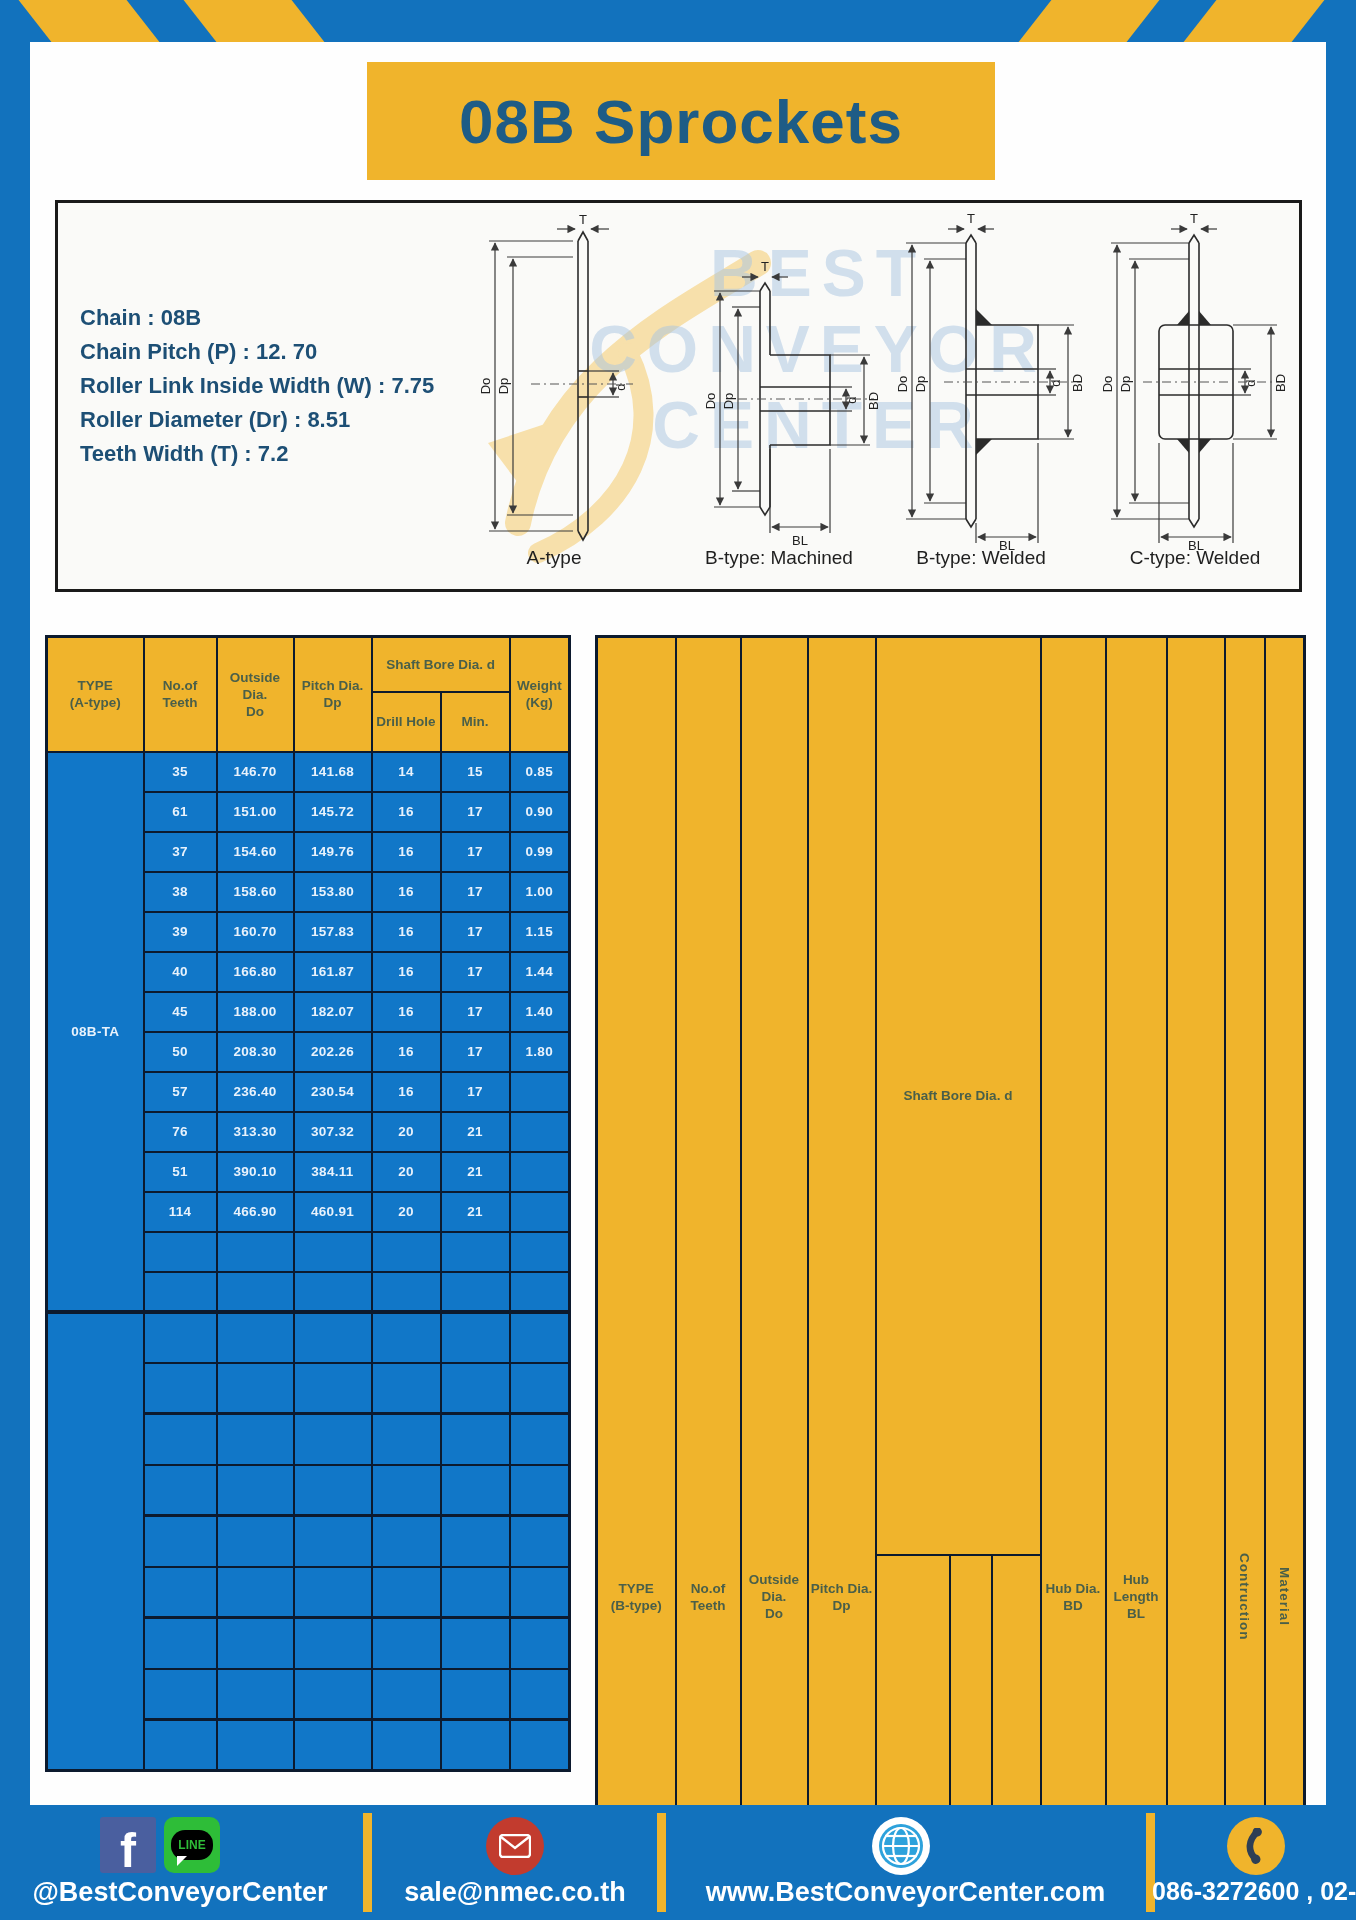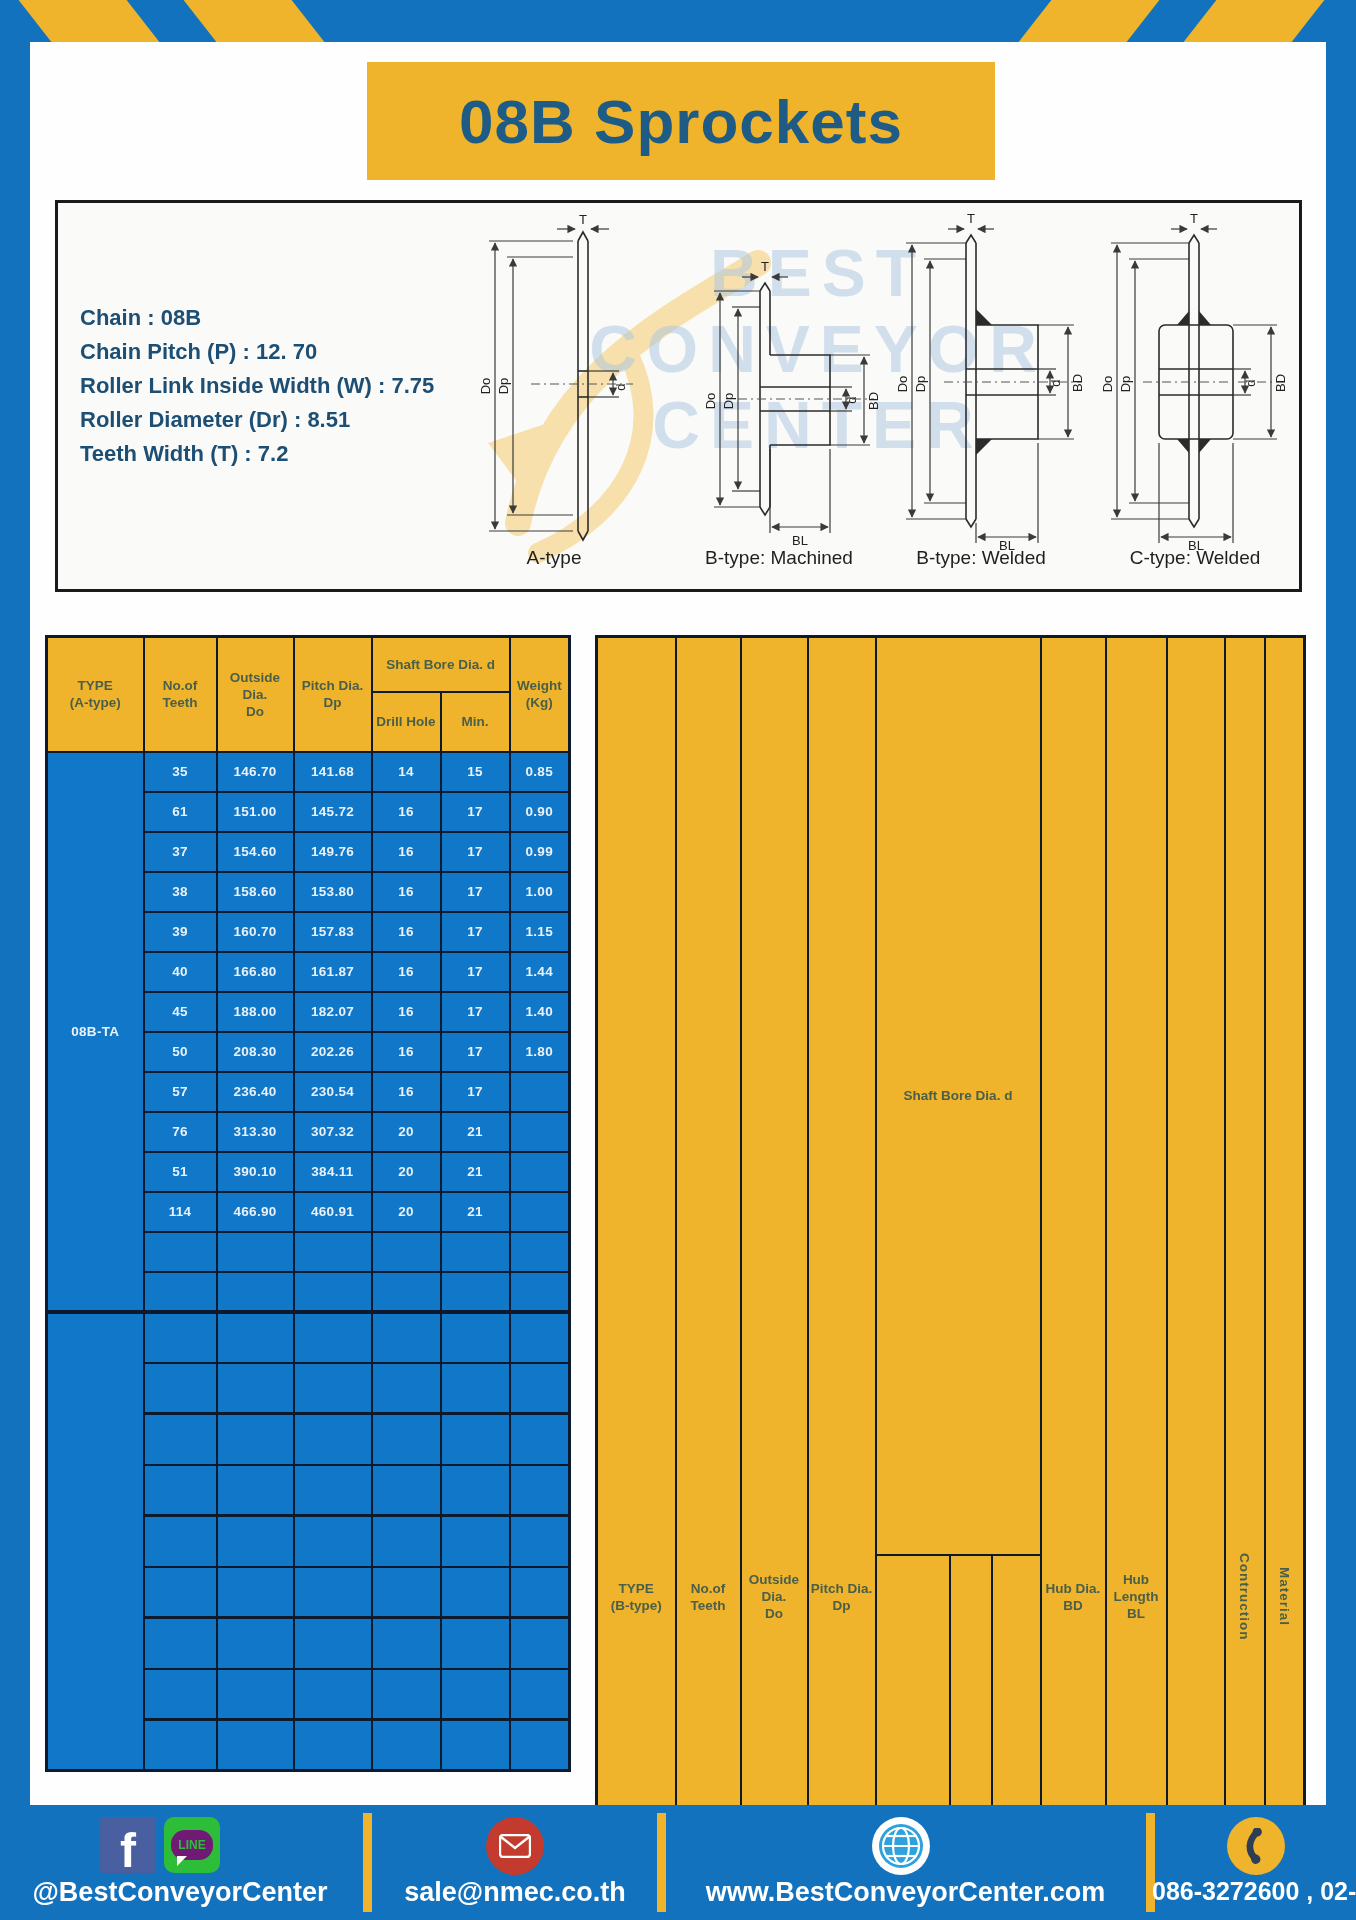--- a/index.html
+++ b/index.html
@@ -50,21 +50,21 @@
   th.vert{height:100%;}
 
   
   .footer{position:absolute;left:0;bottom:0;width:1356px;height:115px;background:#1272bd;}
   .fsep{position:absolute;top:8px;width:9px;height:99px;background:#f0b42c;}
   .flabel{position:absolute;top:72px;color:#ffffff;font-weight:bold;font-size:27px;text-align:center;white-space:nowrap;}
   .fb-icon{position:absolute;top:12px;width:56px;height:56px;background:#4a5f9f;border-radius:3px;
            display:flex;align-items:flex-end;justify-content:center;color:#fff;font-weight:bold;font-size:48px;line-height:44px;}
   .line-icon{position:absolute;top:12px;width:56px;height:56px;background:#2ebd38;border-radius:10px;
              display:flex;align-items:center;justify-content:center;}
-  .line-bubble{width:42px;height:30px;background:#701a75;border-radius:14px;display:flex;align-items:center;
+  .line-bubble{width:42px;height:30px;background:#000000;border-radius:14px;display:flex;align-items:center;
                justify-content:center;color:#2ebd38;font-weight:bold;font-size:12px;position:relative;}
   .line-bubble:after{content:"";position:absolute;left:6px;bottom:-6px;border:5px solid transparent;border-top-color:#fff;border-left-color:#fff;}
   .circle-icon{position:absolute;top:12px;width:58px;height:58px;border-radius:50%;
                display:flex;align-items:center;justify-content:center;}
 </style>
 </head>
 <body>
 
 <div class="page">
 

